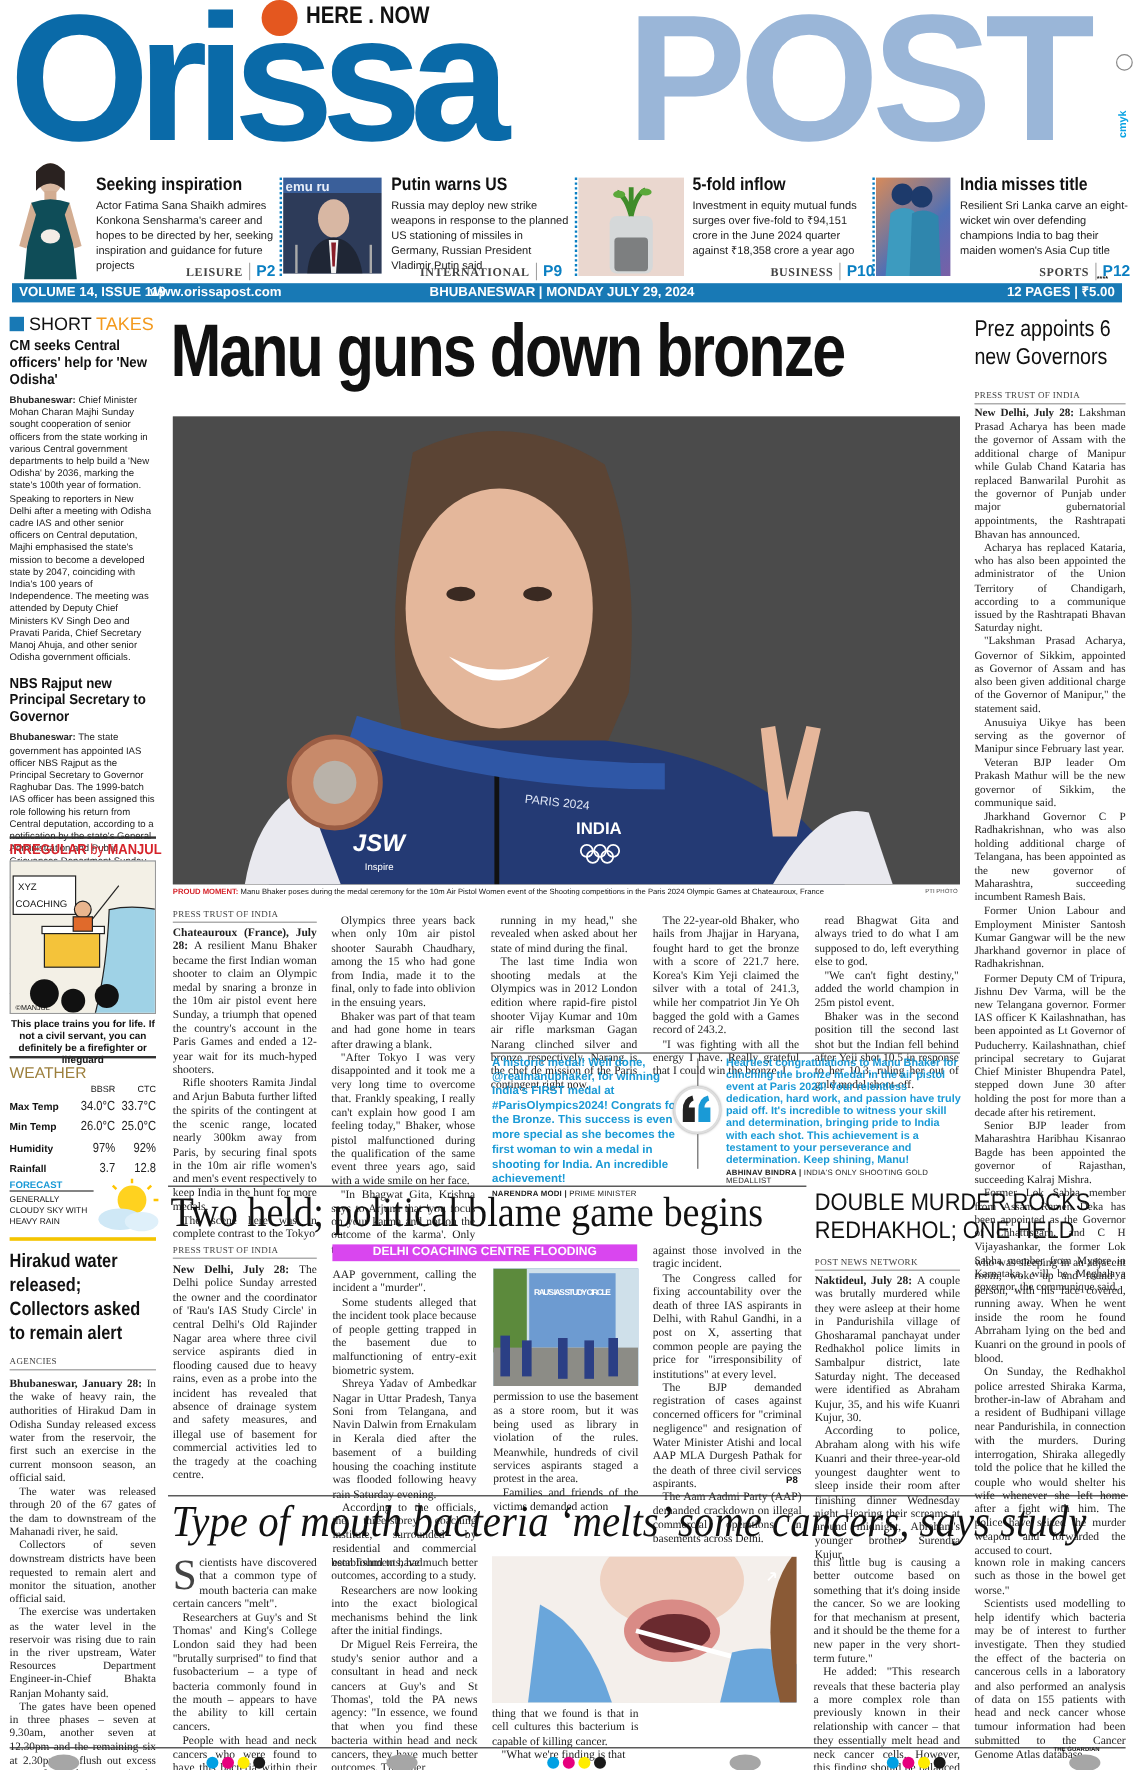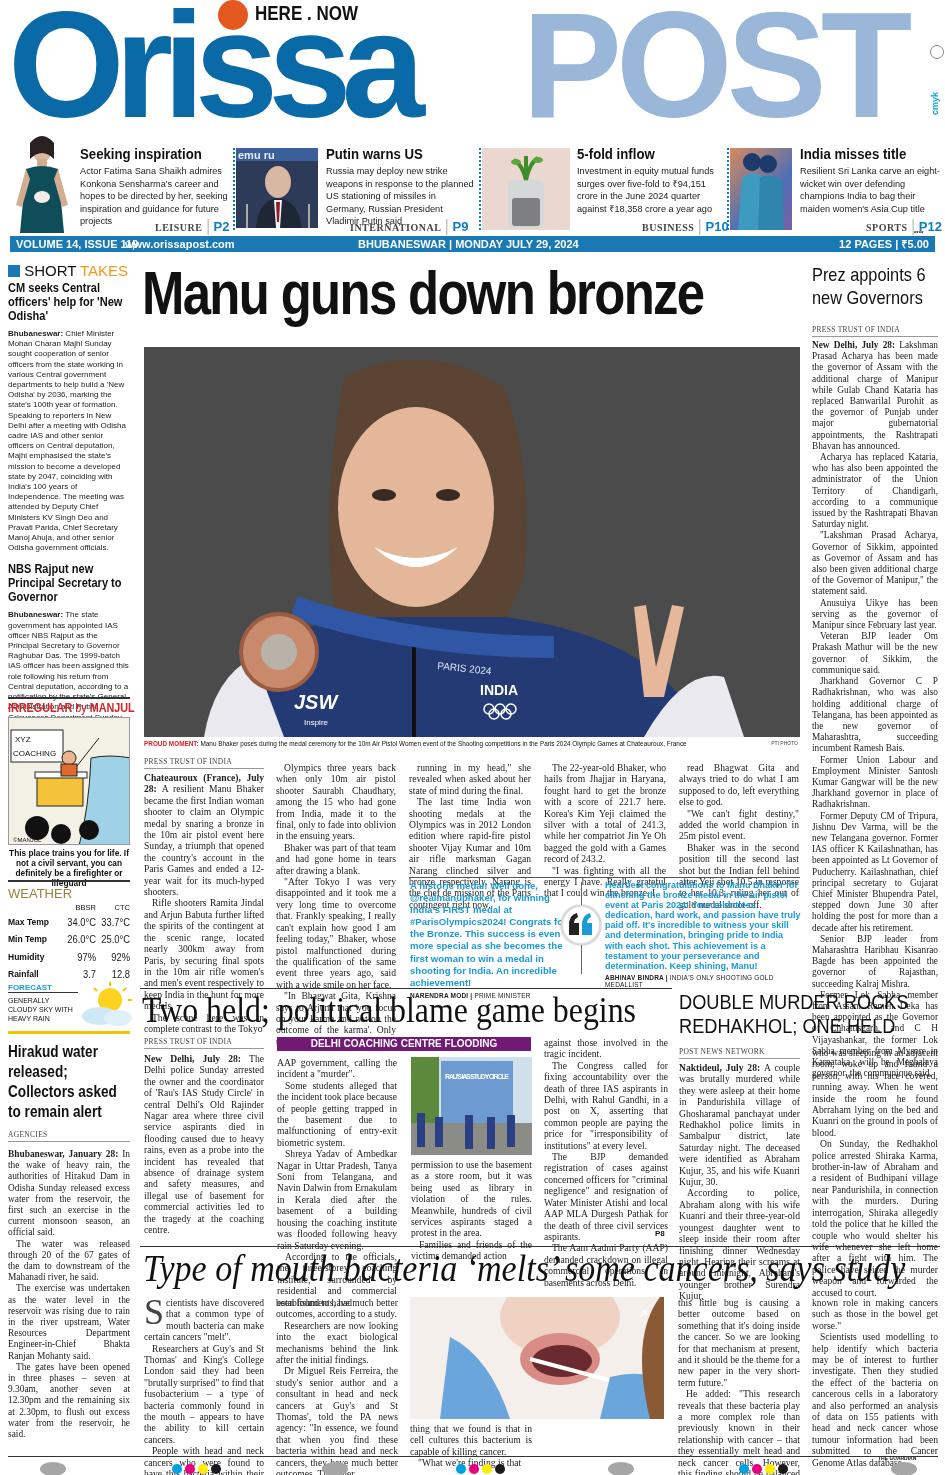--- a/index.html
+++ b/index.html
@@ -239,20 +239,21 @@
   </div>
 </div>
 <div class="abs" style="left:8px;top:1031px;width:122px;height:3px;background:#f4c400"></div>
 
 <div class="abs" style="left:8px;top:1042px;width:122px">
   <div class="head-sans" style="font-size:16px;line-height:20px;transform:scaleX(.85);transform-origin:left;width:145px">Hirakud water released; Collectors asked to remain  alert</div>
   <div class="agency" style="margin-top:8px">AGENCIES</div>
   <div class="col-text" id="hirakud-body" style="margin-top:7px;font-size:9.4px;line-height:11.2px">
       <p class="first"><span class="dateline">Bhubaneswar, January 28: </span><span>In the wake of heavy rain, the authorities of Hirakud Dam in Odisha Sunday released excess water from the reservoir, the first such an exercise in the current monsoon season, an official said.</span></p>
       <p><span>The water was released through 20 of the 67 gates of the dam to downstream of the Mahanadi river, he said.</span></p>
+      <p><span>Collectors of seven downstream districts have been requested to remain alert and monitor the situation, another official said.</span></p>
       <p><span>The exercise was undertaken as the water level in the reservoir was rising due to rain in the river upstream, Water Resources Department Engineer-in-Chief Bhakta Ranjan Mohanty said.</span></p>
       <p><span>The gates have been opened in three phases – seven at 9.30am, another seven at 12.30pm and the remaining six at 2.30pm, to flush out excess water from the reservoir, he said.</span></p>
     </div>
 </div>
 
 <div class="abs" style="left:142px;top:258px;font-family:'Liberation Sans',sans-serif;font-weight:bold;font-size:62px;line-height:70px;letter-spacing:-2px;transform:scaleX(.82);transform-origin:left;white-space:nowrap;color:#111">Manu guns down bronze</div>
 
 <div class="abs" style="left:144px;top:347px;width:656px;height:390px;background:#4a4a4a;overflow:hidden">
   <svg width="656" height="390" viewBox="0 0 656 390">
     <rect width="656" height="390" fill="#4b4b4b"></rect>
@@ -345,21 +346,21 @@
     <p><span>Senior BJP leader from Maharashtra Haribhau Kisanrao Bagde has been appointed the governor of Rajasthan, succeeding Kalraj Mishra.</span></p>
     <p><span>Former Lok Sabha member from Assam Ramen Deka has been appointed as the Governor of Chhattisgarh, and C H Vijayashankar, the former Lok Sabha member from Mysore in Karnataka, will be Meghalaya governor, the communique said.</span></p>
   </div>
 
 <div class="abs rule" style="left:140px;top:988px;width:532px;height:1px;background:#333"></div>
 <div class="abs" style="left:142px;top:990px;font-family:'Liberation Serif',serif;font-size:35px;line-height:42px;white-space:nowrap;transform:scaleX(.91);transform-origin:left">Two held; political blame game begins</div>
 <div class="abs agency" style="left:144px;top:1037px;width:120px">PRESS TRUST OF INDIA</div>
 <div class="abs col-text" id="delhi-col1" style="left:144px;top:1053px;width:120px">
     <p class="first"><span class="dateline">New Delhi, July 28: </span><span>The Delhi police Sunday arrested the owner and the coordinator of 'Rau's IAS Study Circle' in central Delhi's Old Rajinder Nagar area where three civil service aspirants died in flooding caused due to heavy rains, even as a probe into the incident has revealed that absence of drainage system and safety measures, and illegal use of basement for commercial activities led to the tragedy at the coaching centre.</span></p>
   </div>
-<div class="abs" style="left:277px;top:1037px;width:254px;height:14px;background:#701a75;color:#fff;font-family:'Liberation Sans',sans-serif;font-weight:bold;font-size:10px;line-height:14px;text-align:center">DELHI COACHING CENTRE FLOODING</div>
+<div class="abs" style="left:277px;top:1037px;width:254px;height:14px;background:#d946ef;color:#fff;font-family:'Liberation Sans',sans-serif;font-weight:bold;font-size:10px;line-height:14px;text-align:center">DELHI COACHING CENTRE FLOODING</div>
 <div class="abs col-text" id="delhi-col2" style="left:277px;top:1057px;width:120px">
     <p class="first"><span>AAP government, calling the incident a "murder".</span></p>
     <p><span>Some students alleged that the incident took place because of people getting trapped in the basement due to malfunctioning of entry-exit biometric system.</span></p>
     <p><span>Shreya Yadav of Ambedkar Nagar in Uttar Pradesh, Tanya Soni from Telangana, and Navin Dalwin from Ernakulam in Kerala died after the basement of a building housing the coaching institute was flooded following heavy rain Saturday evening.</span></p>
     <p><span>According to the officials, the three-storey coaching institute, surrounded by residential and commercial establishments, had</span></p>
   </div>
 <div class="abs" style="left:411px;top:1057px;width:121px;height:98px;overflow:hidden;background:#8fb4d0">
   <svg width="121" height="98" viewBox="0 0 121 98">
       <rect width="121" height="98" fill="#cfe0ea"></rect>
       <rect x="0" y="0" width="28" height="70" fill="#5c8a3c"></rect>

